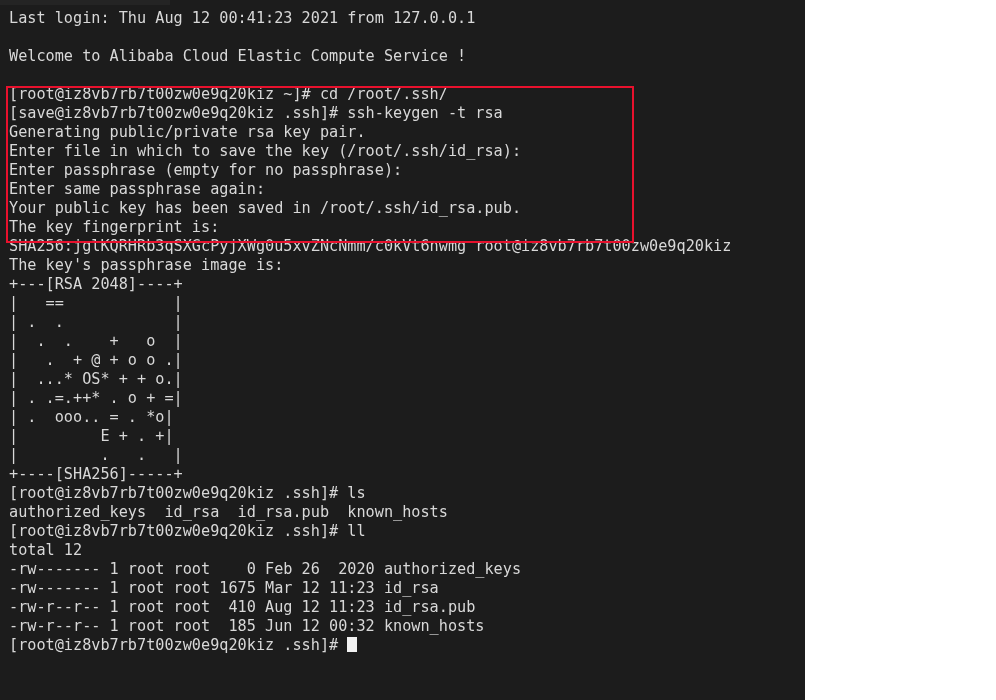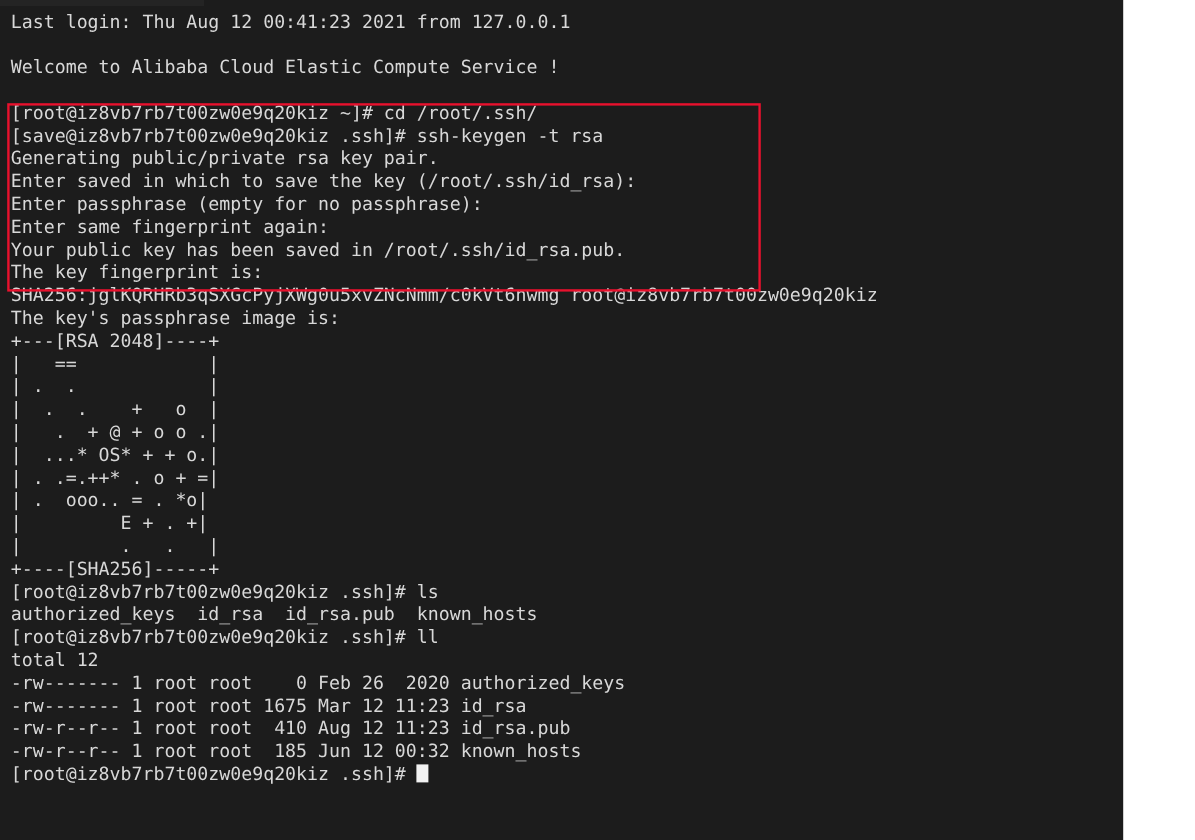--- a/index.html
+++ b/index.html
@@ -9,21 +9,21 @@
   }
   body {
     width: 996px;
     height: 700px;
     overflow: hidden;
     font-family: "DejaVu Sans Mono", "Liberation Mono", monospace;
   }
 
   #terminal {
     position: relative;
-    width: 936px;
+    width: 805px;
     height: 700px;
     background: #1c1c1c;
     box-sizing: border-box;
     overflow: hidden;
   }
 
   
   #title-strip {
     position: absolute;
     left: 0;
@@ -88,23 +88,23 @@
   <div id="screen">
 
     <div class="line">Last login: Thu Aug 12 00:41:23 2021 from 127.0.0.1</div>
     <div class="line blank"> </div>
     <div class="line">Welcome to Alibaba Cloud Elastic Compute Service !</div>
     <div class="line blank"> </div>
 
     <div class="line">[root@iz8vb7rb7t00zw0e9q20kiz ~]# cd /root/.ssh/</div>
     <div class="line">[save@iz8vb7rb7t00zw0e9q20kiz .ssh]# ssh-keygen -t rsa</div>
     <div class="line">Generating public/private rsa key pair.</div>
-    <div class="line">Enter saved in which to save the key (/root/.ssh/id_rsa): </div>
+    <div class="line">Enter file in which to save the key (/root/.ssh/id_rsa): </div>
     <div class="line">Enter passphrase (empty for no passphrase): </div>
-    <div class="line">Enter same fingerprint again: </div>
+    <div class="line">Enter same passphrase again: </div>
     <div class="line">Your public key has been saved in /root/.ssh/id_rsa.pub.</div>
     <div class="line">The key fingerprint is:</div>
     <div class="line">SHA256:jglKQRHRb3qSXGcPyjXWg0u5xvZNcNmm/c0kVt6nwmg root@iz8vb7rb7t00zw0e9q20kiz</div>
     <div class="line">The key's passphrase image is:</div>
 
     <div class="line">+---[RSA 2048]----+</div>
     <div class="line">|   ==            |</div>
     <div class="line">| .  .            |</div>
     <div class="line">|  .  .    +   o  |</div>
     <div class="line">|   .  + @ + o o .|</div>

